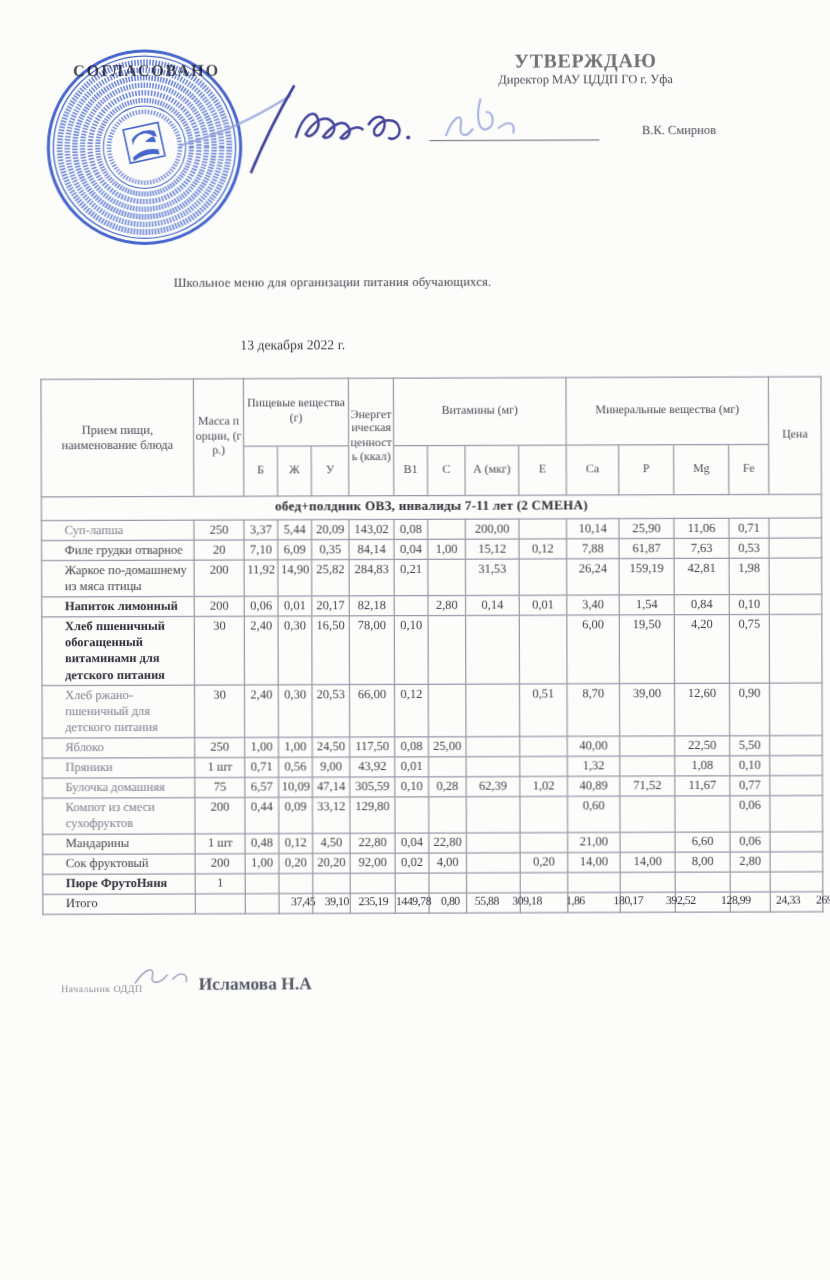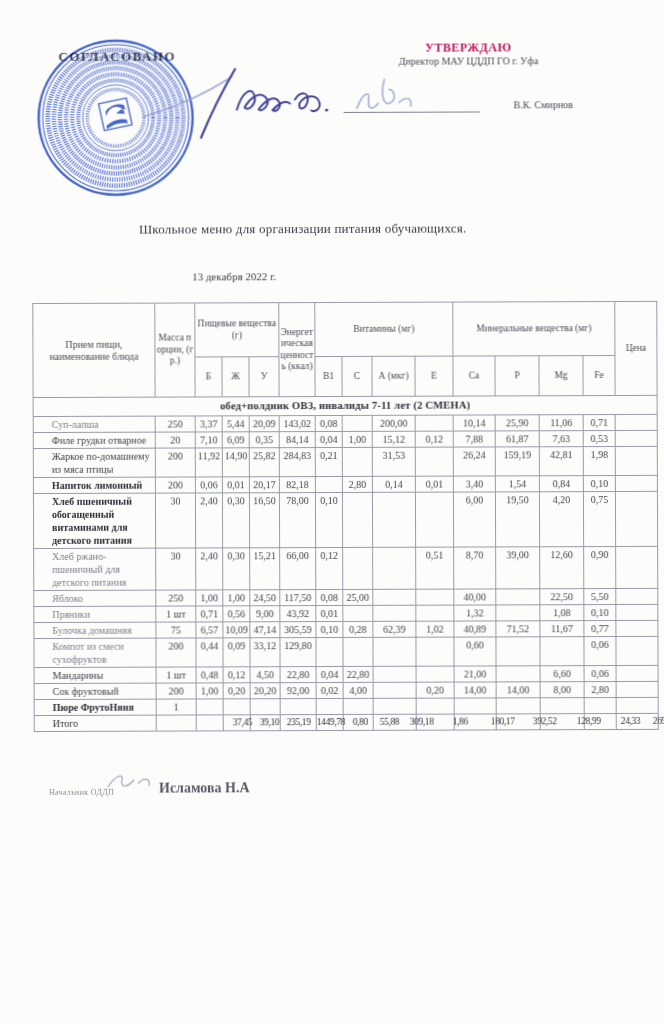--- a/index.html
+++ b/index.html
@@ -21,27 +21,27 @@
     color:#4a4b55; font-weight:bold; z-index:1;
   }
   .stamp {
     position:absolute; left:36px; top:36px; width:162px; height:162px;
     z-index:2; opacity:.88; mix-blend-mode:multiply;
   }
   .sig-main { position:absolute; left:140px; top:60px; width:195px; height:88px; z-index:3; }
   .approve-block {
     position:absolute; left:345px; top:41px; width:250px; text-align:center; z-index:1;
   }
-  .approve-title { font-size:12px; font-weight:bold; letter-spacing:.5px; color:#be185d; }
+  .approve-title { font-size:16px; font-weight:bold; letter-spacing:.5px; color:#737373; }
   .approve-sub { font-size:10px; margin-top:0; color:#4a4c58; }
   .sig-right { position:absolute; left:5px; top:30px; width:95px; height:48px; }
   .sig-line { position:absolute; left:345px; top:112px; width:136px; height:1px; background:#80838e; }
   .approver-name { position:absolute; left:515px; top:100px; font-size:10px; color:#4a4c58; }
   
-  .doc-title { position:absolute; left:140px; top:221px; font-size:13px; letter-spacing:.2px; color:#3f414c; }
+  .doc-title { position:absolute; left:140px; top:221px; font-size:10px; letter-spacing:.2px; color:#3f414c; }
   .doc-date  { position:absolute; left:193px; top:270px; font-size:11px; color:#3f414c; }
   
   table {
     position:absolute; left:33px; top:302px; width:624px;
     border-collapse:collapse; table-layout:fixed;
   }
   th, td { border:1px solid #989caa; }
   thead th {
     font-weight:normal; font-size:9.5px; line-height:1.2; text-align:center;
     vertical-align:middle; color:#4a4c58; padding:12px 1px;
@@ -248,21 +248,21 @@
             <td class="val">19,50</td>
             <td class="val">4,20</td>
             <td class="val">0,75</td>
             <td class="val"></td>
           </tr>
           <tr class="data-row faint-name">
             <td class="name">Хлеб ржано-пшеничный для детского питания</td>
             <td class="val mass">30</td>
             <td class="val">2,40</td>
             <td class="val">0,30</td>
-            <td class="val">15,21</td>
+            <td class="val">20,53</td>
             <td class="val">66,00</td>
             <td class="val">0,12</td>
             <td class="val"></td>
             <td class="val"></td>
             <td class="val">0,51</td>
             <td class="val">8,70</td>
             <td class="val">39,00</td>
             <td class="val">12,60</td>
             <td class="val">0,90</td>
             <td class="val"></td>

